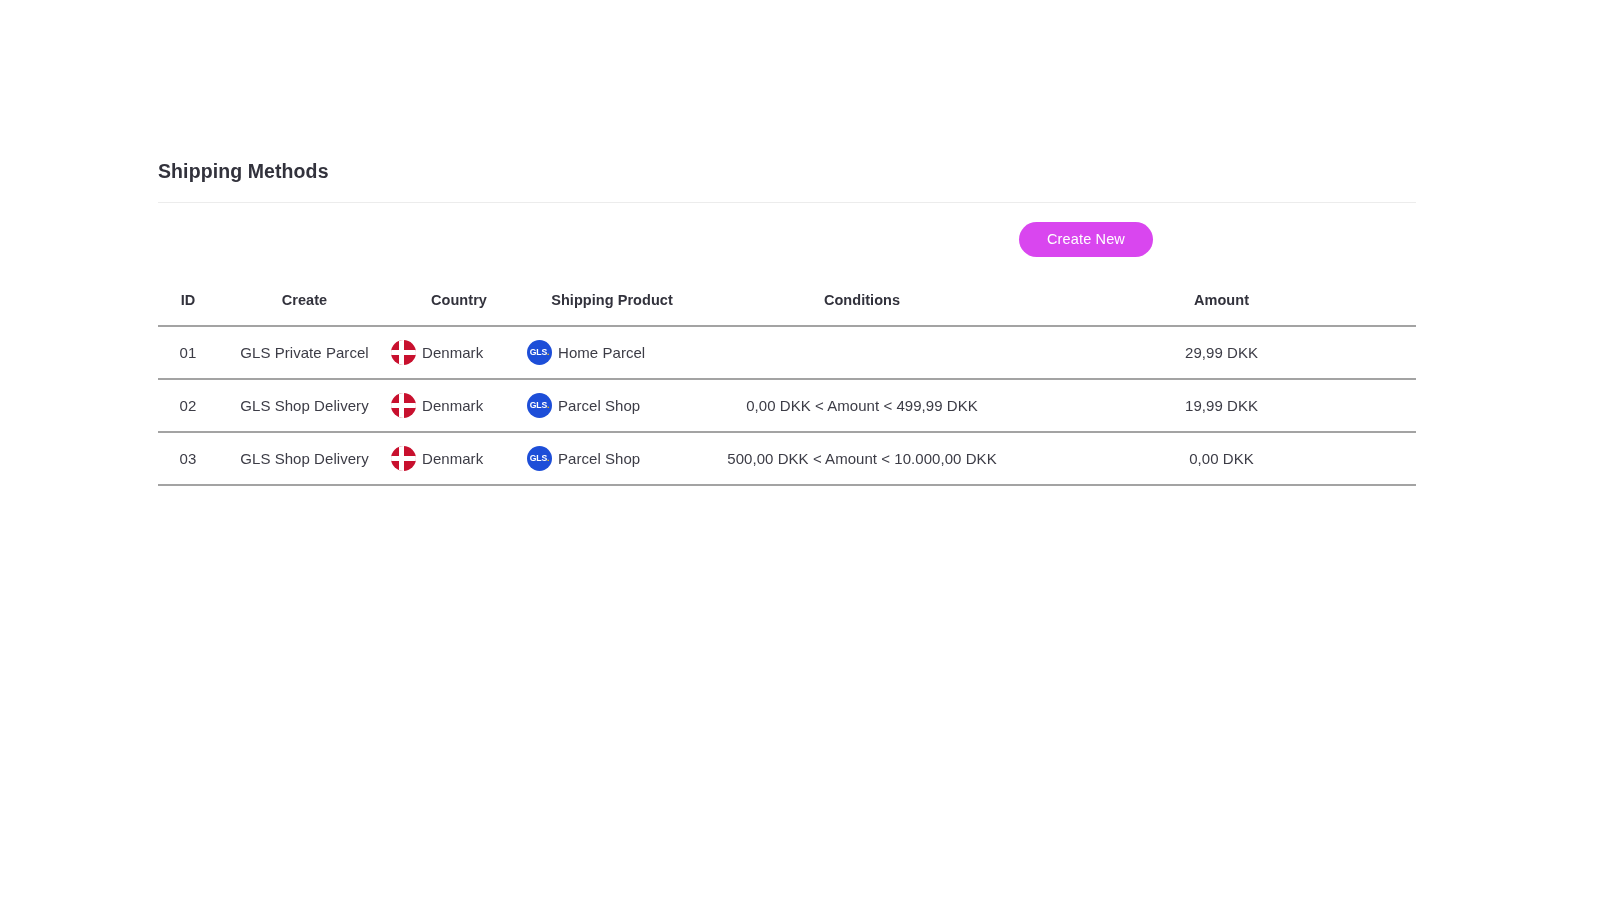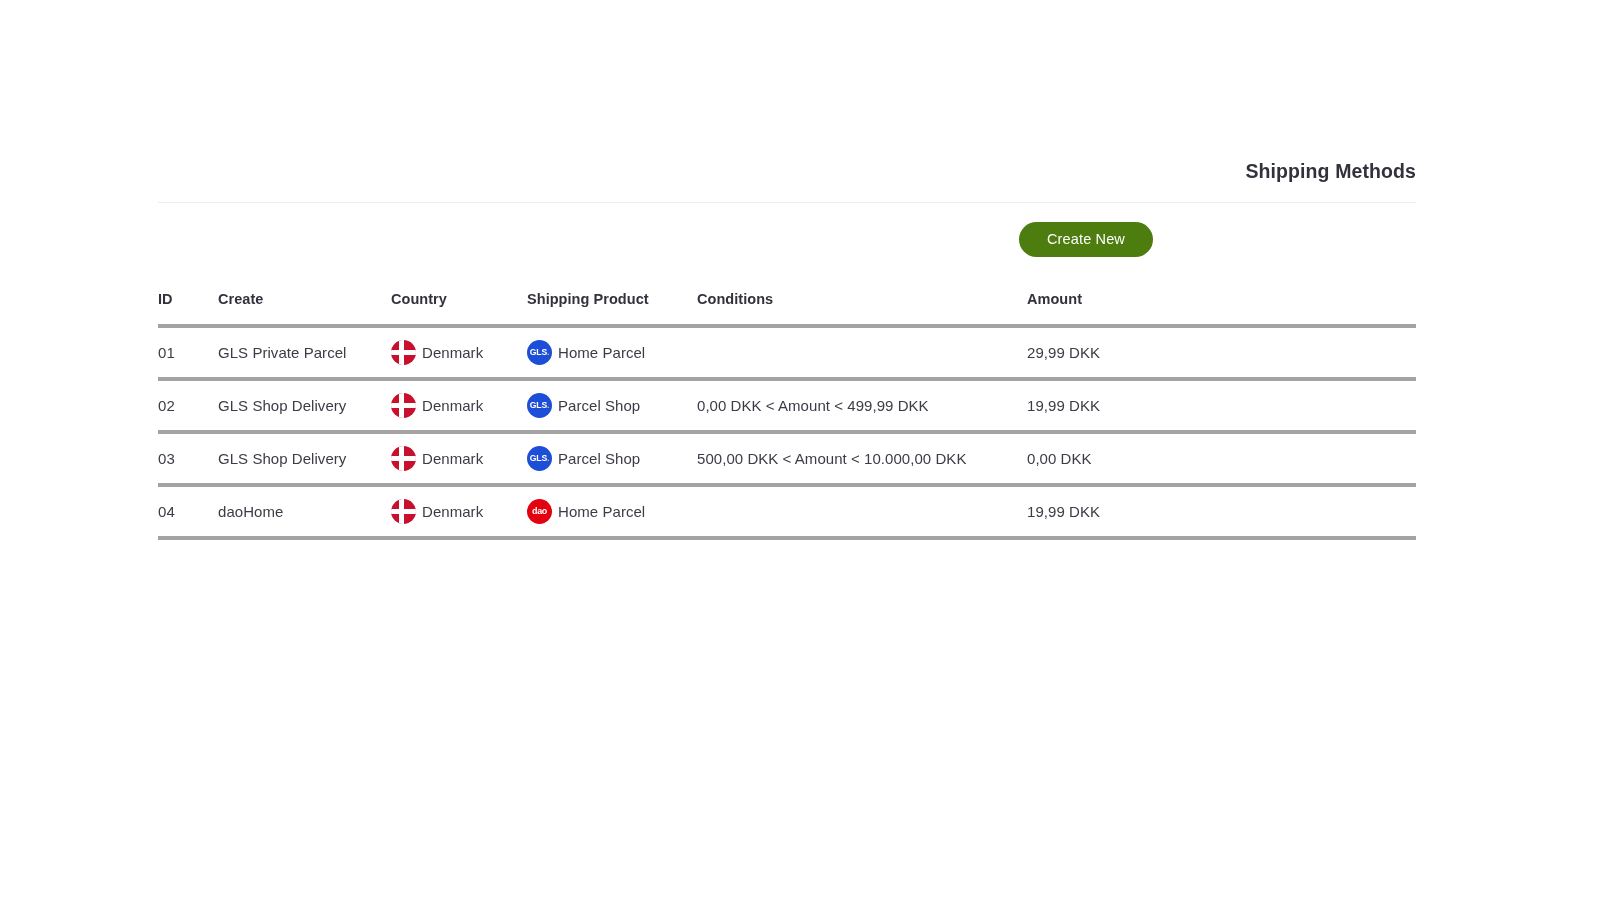--- a/index.html
+++ b/index.html
@@ -30,21 +30,20 @@
 
   
   .page-title {
     font-size: 19.5px;
     font-weight: bold;
     color: #32323c;
     letter-spacing: 0.1px;
     line-height: 26px;
     margin: 0;
     padding: 0 0 18px 0;
-    text-align: right;
   }
 
   .divider {
     height: 1px;
     background: #ececec;
     width: 1258px;
   }
 
   
   .toolbar {
@@ -52,21 +51,21 @@
     display: flex;
     align-items: center;
     justify-content: flex-end;
     padding-right: 263px;
   }
 
   .btn-create {
     appearance: none;
     border: none;
     outline: none;
-    background: #4d7c0f;
+    background: #d946ef;
     color: #ffffff;
     font-family: "Liberation Sans", sans-serif;
     font-size: 14.5px;
     font-weight: normal;
     letter-spacing: 0.15px;
     padding: 0 28px;
     height: 35px;
     line-height: 35px;
     border-radius: 18px;
     cursor: pointer;
@@ -75,24 +74,24 @@
 
   
   table.grid {
     border-collapse: collapse;
     width: 1258px;
     table-layout: fixed;
   }
 
   table.grid th,
   table.grid td {
-    text-align: left;
+    text-align: center;
     vertical-align: middle;
     padding: 0;
-    border-bottom: 4px solid #a3a3a3;
+    border-bottom: 2px solid #a3a3a3;
     margin-left: 37px;
   }
 
   table.grid thead th {
     font-size: 14.5px;
     font-weight: bold;
     color: #32323c;
     letter-spacing: 0.05px;
     height: 50px;
     padding-bottom: 2px;
@@ -291,39 +290,19 @@
               <span class="logo gls">
                 <span class="logo-text"><span>GLS</span><span class="logo-dot">.</span></span>
               </span>
               <span class="nowrap">Parcel Shop</span>
             </div>
           </td>
           <td class="nowrap">500,00 DKK &lt; Amount &lt; 10.000,00 DKK</td>
           <td>0,00 DKK</td>
         </tr>
 
-        <tr>
-          <td>04</td>
-          <td>daoHome</td>
-          <td>
-            <div class="cell-inline">
-              <span class="flag dk"></span>
-              <span>Denmark</span>
-            </div>
-          </td>
-          <td>
-            <div class="cell-inline">
-              <span class="logo dao">
-                <span class="logo-text">dao</span>
-              </span>
-              <span class="nowrap">Home Parcel</span>
-            </div>
-          </td>
-          <td></td>
-          <td>19,99 DKK</td>
-        </tr>
 
 
       </tbody>
     </table>
 
   </div>
 </div>
 
 </body></html>

